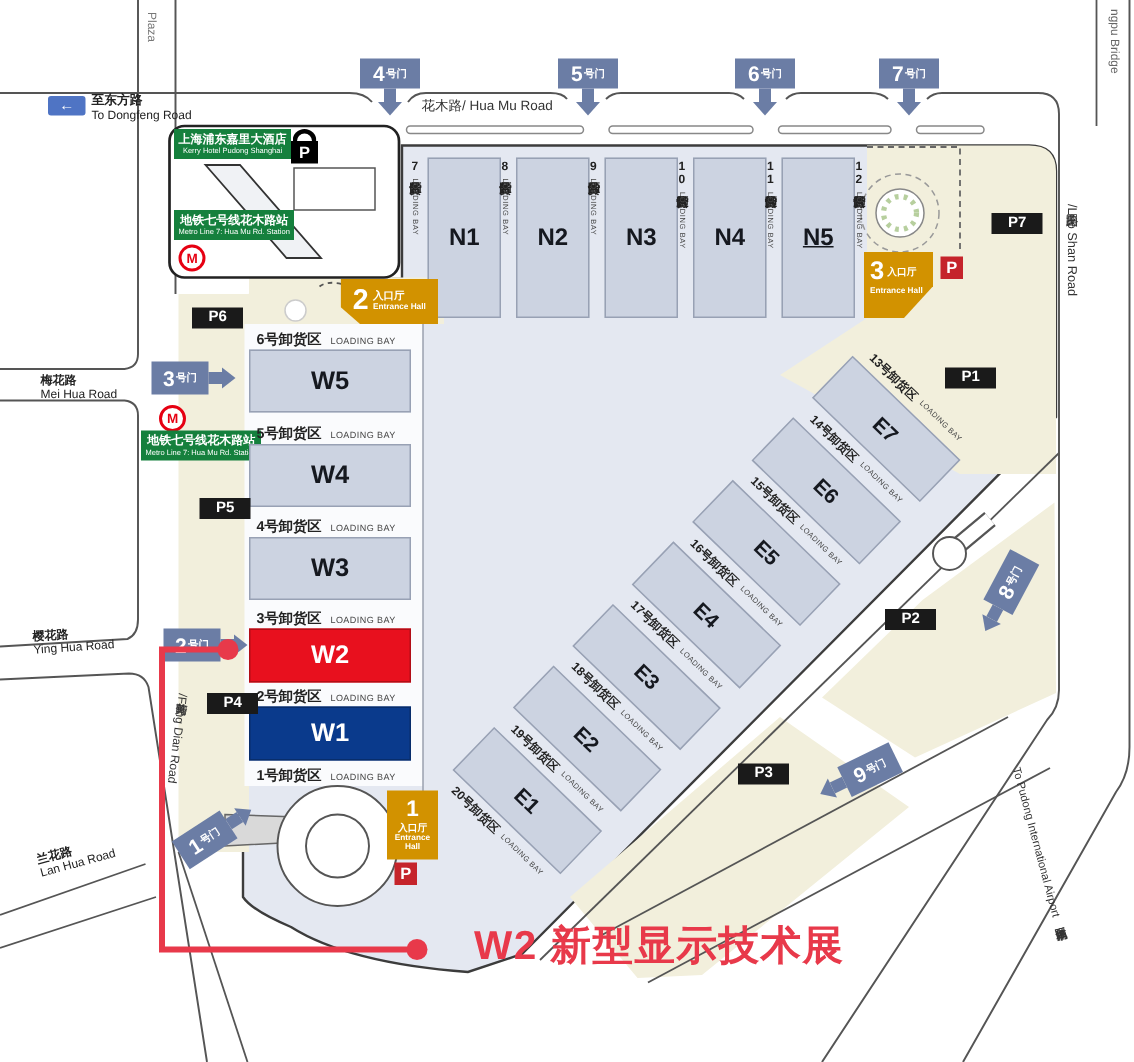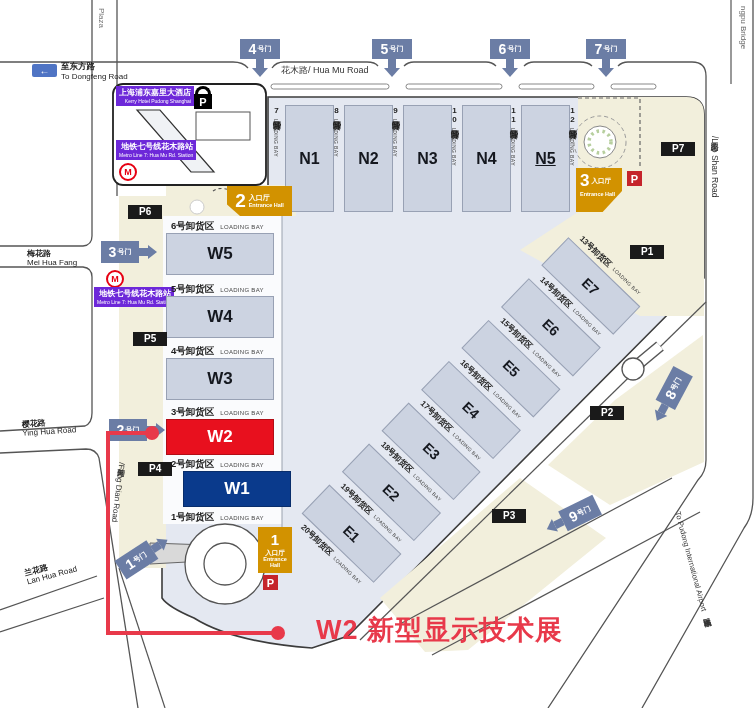--- a/index.html
+++ b/index.html
@@ -46,21 +46,21 @@
          display:flex;align-items:center;justify-content:center;font-weight:bold;font-size:14px;color:#15181f;}
   
   .entrance{position:absolute;background:#d29200;color:#fff;box-sizing:border-box;}
   .e-num{font-weight:bold;}
   
   .pchip{position:absolute;background:#1a1a1a;color:#fff;font-size:10px;font-weight:bold;
          padding:1px 11px;line-height:1.2;}
   .pred{position:absolute;width:15px;height:15px;background:#c5242b;color:#fff;font-size:11px;
         font-weight:bold;display:flex;align-items:center;justify-content:center;}
   
-  .blabel{position:absolute;background:#6d28d9;color:#fff;text-align:right;padding:2px 3px;line-height:1.25;}
+  .blabel{position:absolute;background:#15803d;color:#fff;text-align:center;padding:2px 3px;line-height:1.25;}
   .bl-zh{display:block;font-size:8px;font-weight:bold;white-space:nowrap;}
   .bl-en{display:block;font-size:5px;white-space:nowrap;}
   .mlogo{position:absolute;width:14px;height:14px;border:2px solid #e60012;border-radius:50%;
          background:#fff;color:#e60012;font-size:9px;font-weight:bold;display:flex;
          align-items:center;justify-content:center;}
   
   .proof{position:absolute;width:16px;height:8px;border:3px solid #000;border-bottom:none;
          border-radius:9px 9px 0 0;box-sizing:border-box;}
   .pbox{position:absolute;width:18px;height:15px;background:#000;color:#fff;font-size:11px;
         font-weight:bold;display:flex;align-items:center;justify-content:center;}
@@ -135,21 +135,21 @@
   <div class="bluearrow" style="left:32px;top:64px;">
     <span>←</span>
   </div>
   <div class="abs" style="left:61px;top:62px;line-height:1.15;">
     <span style="display:block;font-size:8.5px;font-weight:bold;">至东方路</span>
     <span style="display:block;font-size:8px;">To Dongfeng Road</span>
   </div>
   <div class="abs small" style="left:281px;top:65px;font-size:9px;">花木路/ Hua Mu Road</div>
   <div class="abs" style="left:27px;top:249px;line-height:1.15;">
     <span style="display:block;font-size:8px;font-weight:bold;">梅花路</span>
-    <span style="display:block;font-size:8px;">Mei Hua Fang</span>
+    <span style="display:block;font-size:8px;">Mei Hua Road</span>
   </div>
   <div class="abs" style="left:22px;top:418px;line-height:1.15;transform:rotate(-4deg);">
     <span style="display:block;font-size:8px;font-weight:bold;">樱花路</span>
     <span style="display:block;font-size:8px;">Ying Hua Road</span>
   </div>
   <div class="abs" style="left:25px;top:562px;line-height:1.15;transform:rotate(-15deg);">
     <span style="display:block;font-size:8px;font-weight:bold;">兰花路</span>
     <span style="display:block;font-size:8px;">Lan Hua Road</span>
   </div>
   <div class="abs vtext small" style="left:113px;top:462px;transform:rotate(7deg);">芳甸路/Fang Dian Road</div>
@@ -282,21 +282,21 @@
   <div class="whall" style="top:358px;">W3</div>
   <div class="wbay" style="top:406px;">
       <span class="zh">3号卸货区</span>
       <span class="ld">LOADING BAY</span>
     </div>
   <div class="whall" style="top:419px;height:36px;background:#e8101e;border-color:#b20d16;color:#fff;">W2</div>
   <div class="wbay" style="top:458px;">
       <span class="zh">2号卸货区</span>
       <span class="ld">LOADING BAY</span>
     </div>
-  <div class="whall" style="top:471px;height:36px;background:#0a3a8c;border-color:#082d6b;color:#fff;margin-left:17px;">W1</div>
+  <div class="whall" style="top:471px;height:36px;background:#0a3a8c;border-color:#082d6b;color:#fff;">W1</div>
   <div class="wbay" style="top:511px;">
       <span class="zh">1号卸货区</span>
       <span class="ld">LOADING BAY</span>
     </div>
 
   <div id="e-stack">
     <div class="estrip">
         <span class="zh">13号卸货区</span>
         <span class="ld">LOADING BAY</span>
       </div>

